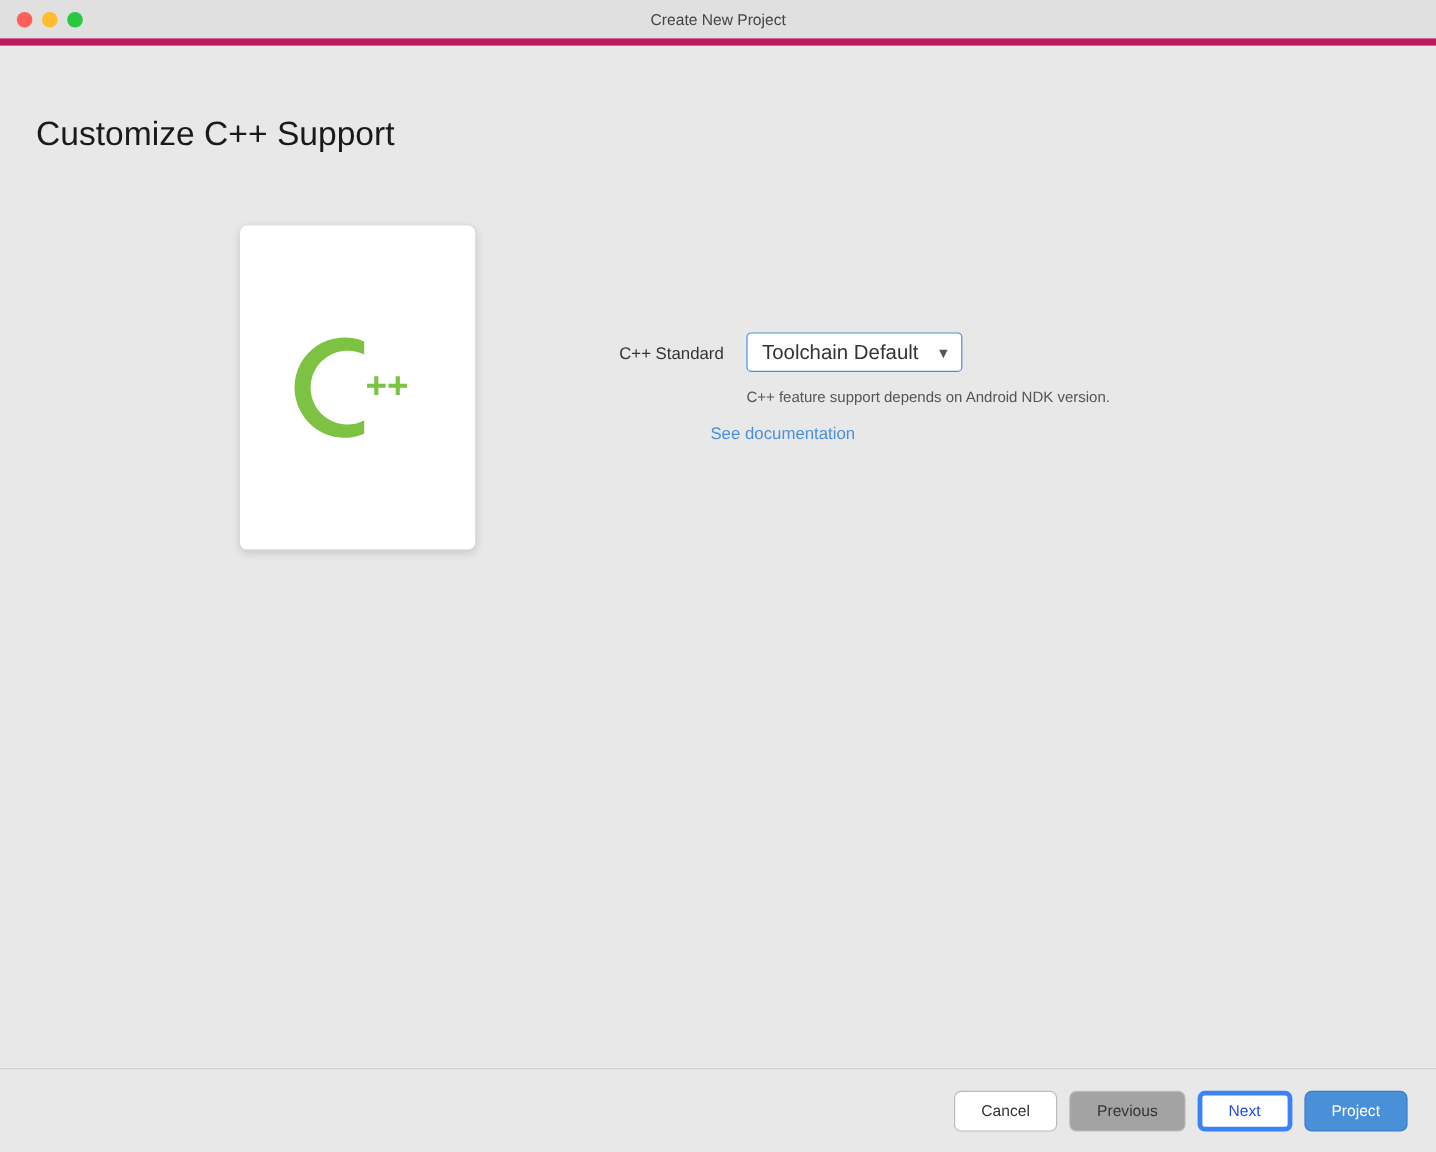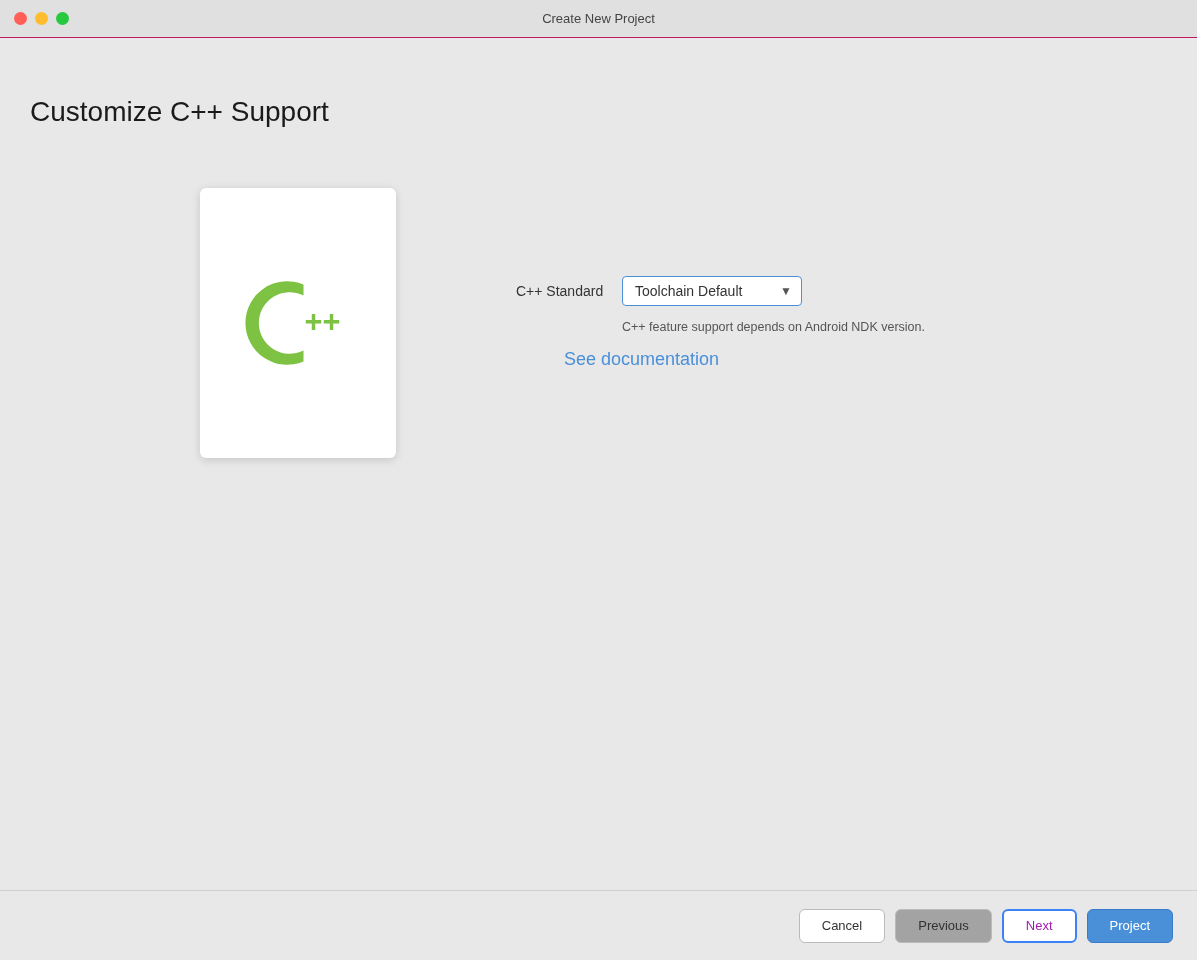--- a/index.html
+++ b/index.html
@@ -14,21 +14,21 @@
       background: #e8e8e8;
       font-family: -apple-system, BlinkMacSystemFont, "Helvetica Neue", Arial, sans-serif;
       overflow: hidden;
       position: relative;
     }
 
     .title-bar {
       width: 100%;
       height: 38px;
       background: #e0e0e0;
-      border-bottom: 1px solid #be185d;
+      border-bottom: 6px solid #be185d;
       display: flex;
       align-items: center;
       justify-content: center;
       position: relative;
     }
 
     .title-bar-buttons {
       position: absolute;
       left: 14px;
       display: flex;
@@ -123,21 +123,21 @@
       display: inline-block;
     }
 
     .dropdown-select {
       appearance: none;
       -webkit-appearance: none;
       background: white;
       border: 1.5px solid #4a90d9;
       border-radius: 4px;
       padding: 6px 32px 6px 12px;
-      font-size: 14px;
+      font-size: 17px;
       color: #333;
       cursor: pointer;
       outline: none;
       width: 180px;
     }
 
     .dropdown-arrow {
       position: absolute;
       right: 10px;
       top: 50%;
@@ -148,24 +148,24 @@
     }
 
     .help-text {
       font-size: 12.5px;
       color: #555;
       margin-left: 106px;
       line-height: 1.5;
     }
 
     .help-link {
-      font-size: 18px;
+      font-size: 14px;
       color: #4a90d9;
       cursor: pointer;
-      margin-left: 48px;
+      margin-left: 76px;
       text-decoration: none;
     }
 
     .footer {
       position: absolute;
       bottom: 0;
       left: 0;
       right: 0;
       height: 70px;
       background: #e8e8e8;
@@ -194,22 +194,22 @@
     }
 
     .btn-previous {
       background: #a3a3a3;
       border: 1px solid #bbb;
       color: #333;
     }
 
     .btn-next {
       background: white;
-      border: 2px solid #3b82f6;
-      color: #a21caf;
+      border: 4px solid #3b82f6;
+      color: #1d4ed8;
       cursor: default;
     }
 
     .btn-finish {
       background: #4a90d9;
       border: 1px solid #3a7bc8;
       color: white;
       font-weight: 500;
     }
   </style>

